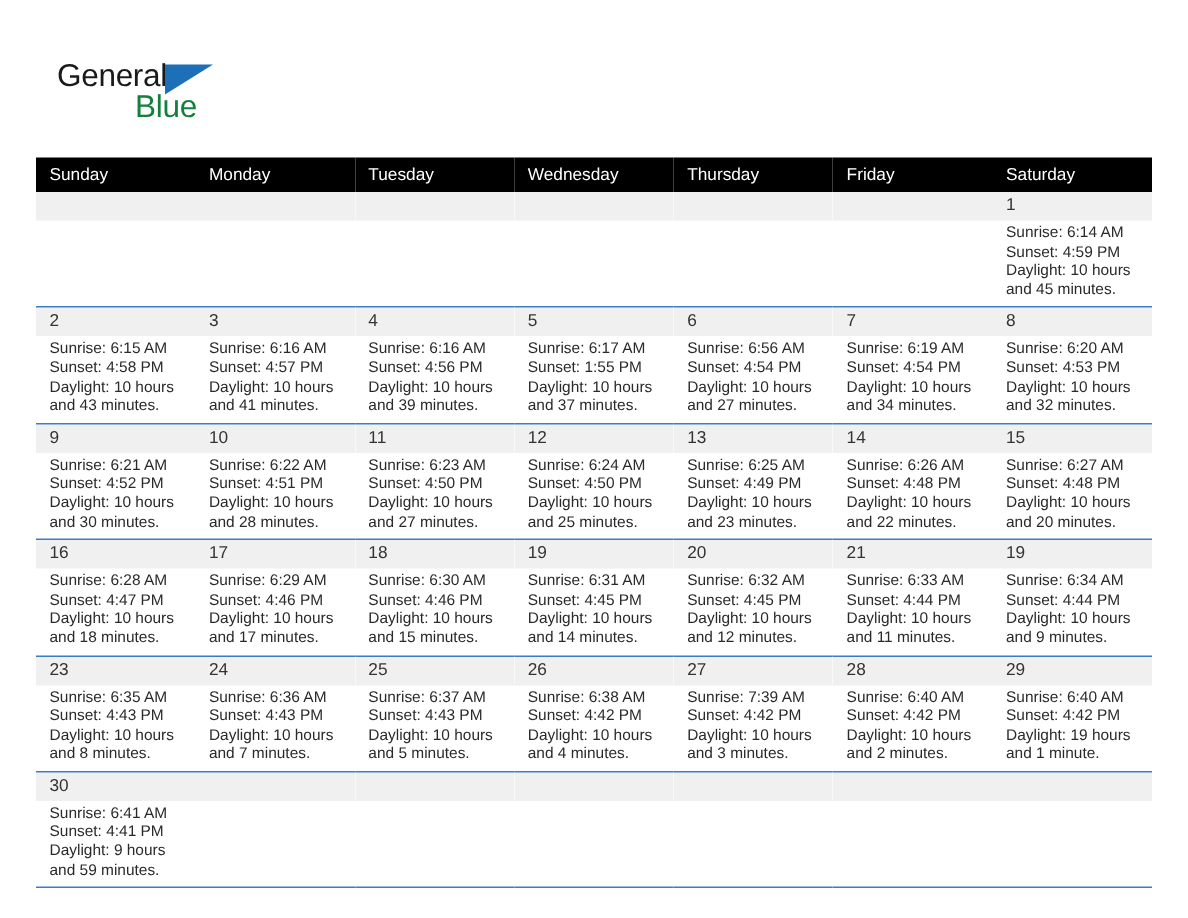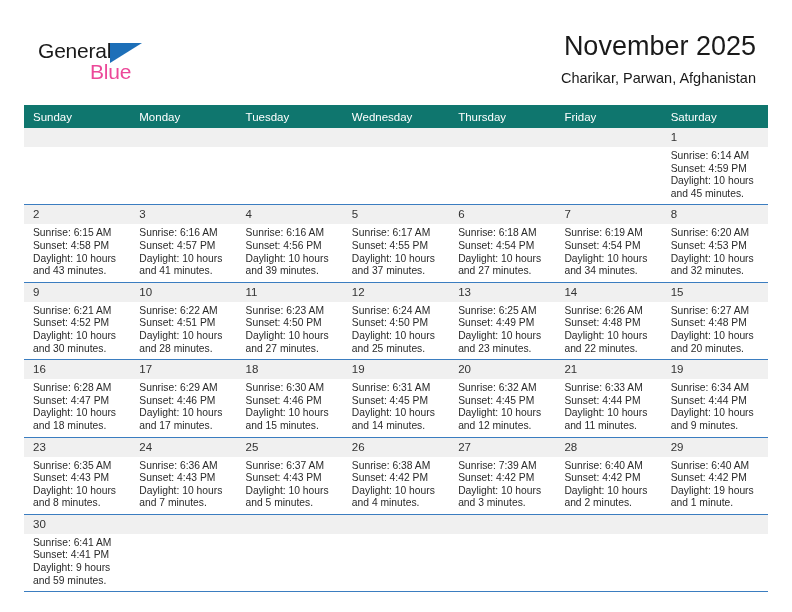--- a/index.html
+++ b/index.html
@@ -53,21 +53,21 @@
     height: 0;
     border-left: 32px solid #1d6fb8;
     border-bottom: 20px solid transparent;
   }
   .logo-blue {
     position: absolute;
     left: 52px;
     top: 21px;
     font-size: 21px;
     letter-spacing: -0.2px;
-    color: #ec4899;
+    color: #15803d;
     font-family: "Liberation Sans", sans-serif;
   }
   .title-block {
     position: absolute;
     right: 36px;
     top: 30px;
     text-align: right;
   }
   .cal-title {
     font-size: 27px;
@@ -88,21 +88,21 @@
   
   .calendar {
     position: absolute;
     left: 24px;
     top: 105px;
     width: 744px;
     border-collapse: collapse;
     table-layout: fixed;
   }
   .calendar th {
-    background: #0f766e;
+    background: #000000;
     color: #ffffff;
     font-size: 11.5px;
     font-weight: normal;
     text-align: left;
     padding: 5px 0 5px 9px;
     height: 13px;
     border: none;
   }
   .calendar td {
     vertical-align: top;
@@ -146,24 +146,20 @@
 <div class="page">
 
   <div class="header">
 
     <div class="logo">
       <span class="logo-general">General</span>
       <span class="logo-triangle"></span>
       <span class="logo-blue">Blue</span>
     </div>
 
-    <div class="title-block">
-      <div class="cal-title">November 2025</div>
-      <div class="cal-subtitle">Charikar, Parwan, Afghanistan</div>
-    </div>
 
   </div>
 
   <table class="calendar">
     <thead>
       <tr id="weekday-row">
           <th>Sunday</th>
           <th>Monday</th>
           <th>Tuesday</th>
           <th>Wednesday</th>
@@ -223,28 +219,28 @@
             <div class="info">
               <div>Sunrise: 6:16 AM</div>
               <div>Sunset: 4:56 PM</div>
               <div class="wrap">Daylight: 10 hours and 39 minutes.</div>
             </div>
           </td>
           <td>
             <div class="daynum">5</div>
             <div class="info">
               <div>Sunrise: 6:17 AM</div>
-              <div>Sunset: 4:55 PM</div>
+              <div>Sunset: 1:55 PM</div>
               <div class="wrap">Daylight: 10 hours and 37 minutes.</div>
             </div>
           </td>
           <td>
             <div class="daynum">6</div>
             <div class="info">
-              <div>Sunrise: 6:18 AM</div>
+              <div>Sunrise: 6:56 AM</div>
               <div>Sunset: 4:54 PM</div>
               <div class="wrap">Daylight: 10 hours and 27 minutes.</div>
             </div>
           </td>
           <td>
             <div class="daynum">7</div>
             <div class="info">
               <div>Sunrise: 6:19 AM</div>
               <div>Sunset: 4:54 PM</div>
               <div class="wrap">Daylight: 10 hours and 34 minutes.</div>

